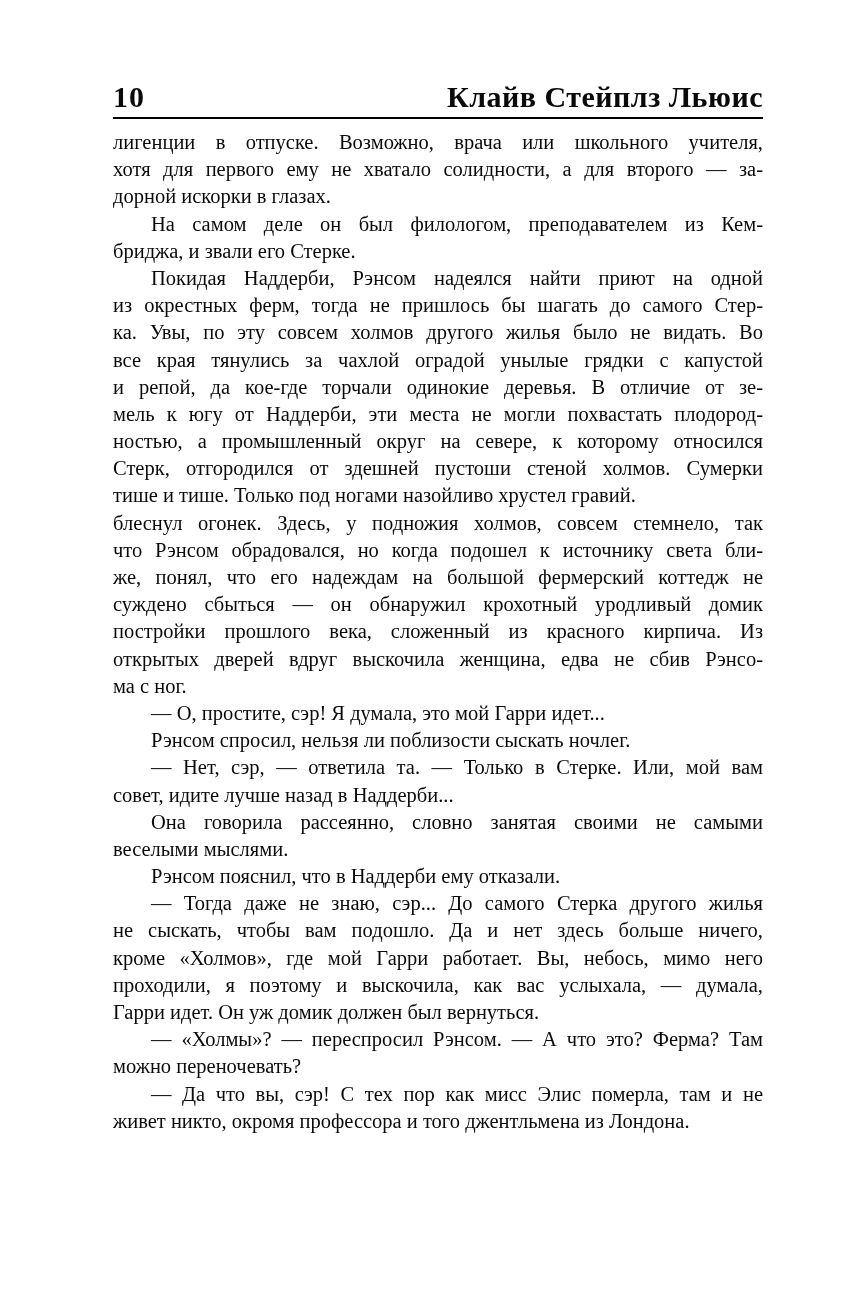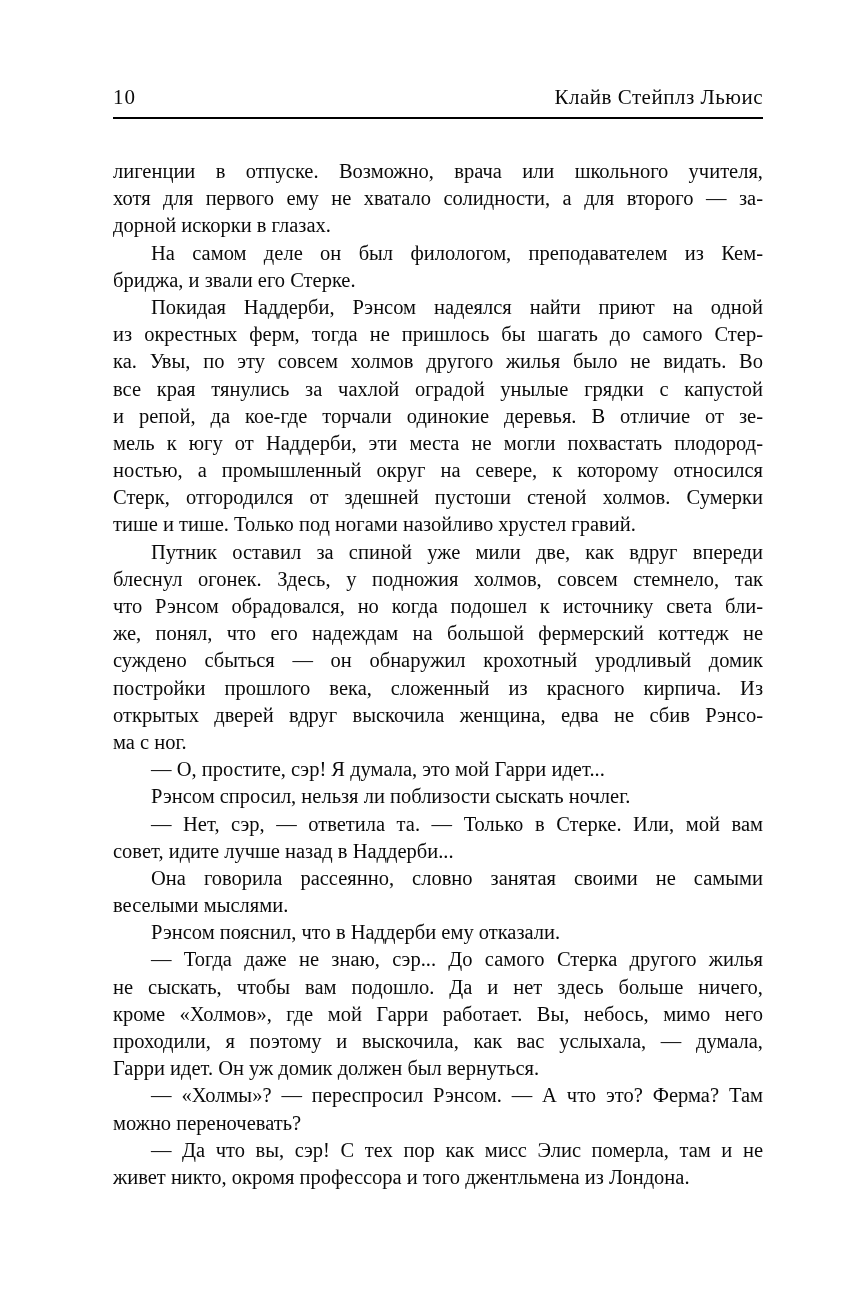--- a/index.html
+++ b/index.html
@@ -19,37 +19,38 @@
   .content {
     position: absolute;
     left: 113px;
     top: 85px;
     width: 650px;
   }
   .header-row {
     display: flex;
     justify-content: space-between;
     align-items: center;
-    font-size: 21px;
+    font-size: 30px;
     line-height: 24px;
+    font-weight: bold;
   }
   .page-number {
     letter-spacing: 1px;
   }
   .running-title {
     letter-spacing: 0.5px;
   }
   .header-rule {
     border: none;
     border-top: 2.5px solid #000000;
     margin: 8px 0 0 0;
     width: 100%;
   }
   .body-text {
-    margin-top: 39px;
+    margin-top: 10px;
     font-size: 20.5px;
   }
   .line {
     height: 27.2px;
     line-height: 27.2px;
     text-align: justify;
     text-align-last: justify;
     overflow: hidden;
     white-space: nowrap;
   }
@@ -78,21 +79,20 @@
         <div class="line end">бриджа, и звали его Стерке.</div>
         <div class="line indent">Покидая Наддерби, Рэнсом надеялся найти приют на одной</div>
         <div class="line">из окрестных ферм, тогда не пришлось бы шагать до самого Стер-</div>
         <div class="line">ка. Увы, по эту совсем холмов другого жилья было не видать. Во</div>
         <div class="line">все края тянулись за чахлой оградой унылые грядки с капустой</div>
         <div class="line">и репой, да кое-где торчали одинокие деревья. В отличие от зе-</div>
         <div class="line">мель к югу от Наддерби, эти места не могли похвастать плодород-</div>
         <div class="line">ностью, а промышленный округ на севере, к которому относился</div>
         <div class="line">Стерк, отгородился от здешней пустоши стеной холмов. Сумерки</div>
         <div class="line end">тише и тише. Только под ногами назойливо хрустел гравий.</div>
-        <div class="line indent">Путник оставил за спиной уже мили две, как вдруг впереди</div>
         <div class="line">блеснул огонек. Здесь, у подножия холмов, совсем стемнело, так</div>
         <div class="line">что Рэнсом обрадовался, но когда подошел к источнику света бли-</div>
         <div class="line">же, понял, что его надеждам на большой фермерский коттедж не</div>
         <div class="line">суждено сбыться — он обнаружил крохотный уродливый домик</div>
         <div class="line">постройки прошлого века, сложенный из красного кирпича. Из</div>
         <div class="line">открытых дверей вдруг выскочила женщина, едва не сбив Рэнсо-</div>
         <div class="line end">ма с ног.</div>
         <div class="line indent end">— О, простите, сэр! Я думала, это мой Гарри идет...</div>
         <div class="line indent end">Рэнсом спросил, нельзя ли поблизости сыскать ночлег.</div>
         <div class="line indent">— Нет, сэр, — ответила та. — Только в Стерке. Или, мой вам</div>

